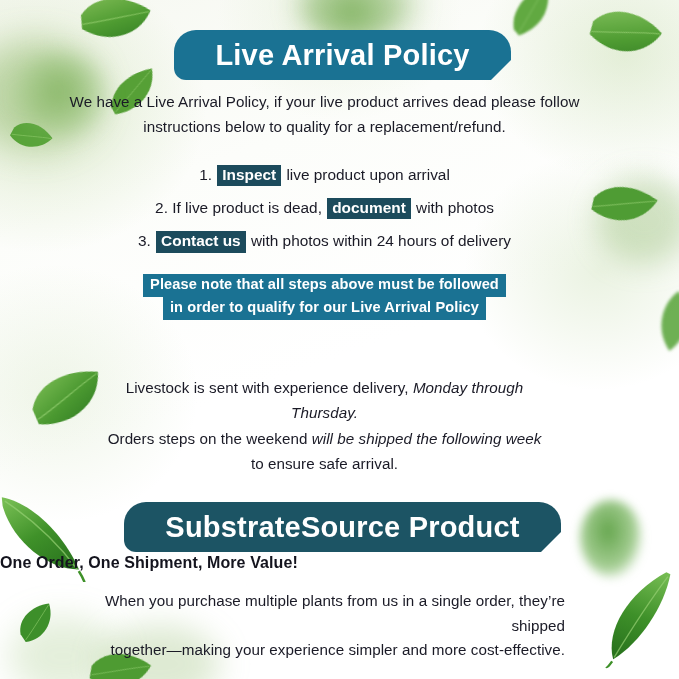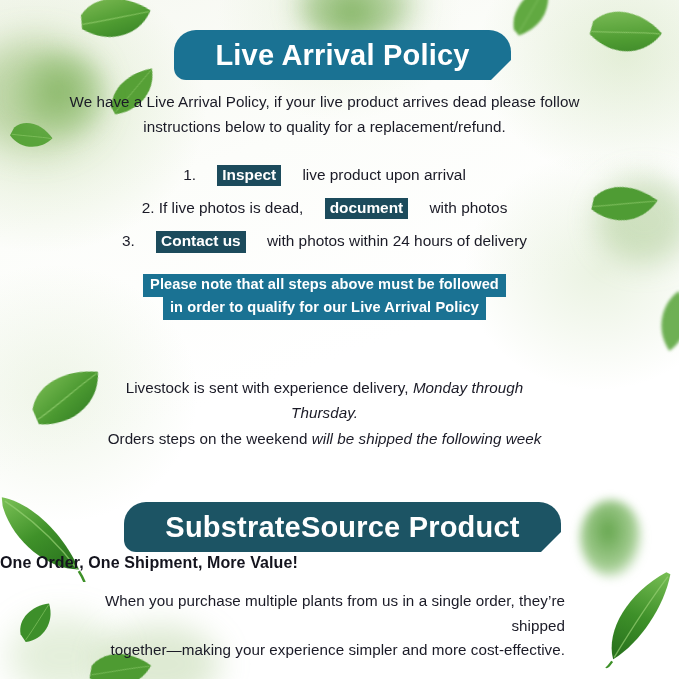--- a/index.html
+++ b/index.html
@@ -116,21 +116,21 @@
   .step-row {
     margin-bottom: 12px;
     white-space: nowrap;
     display: block;
   }
   .hl-dark {
     background: #1c4b5c;
     color: #ffffff;
     font-weight: bold;
     padding: 1px 5px 2px 5px;
-    margin: 0 17px;
+    margin: 0 1px;
     display: inline-block;
     line-height: 1.18;
   }
 
   .note-block {
     position: absolute;
     top: 274px;
     left: 0;
     width: 100%;
     text-align: center;
@@ -331,21 +331,21 @@
     <div class="steps">
 
       <div class="step-row">
         <span>1.</span>
         <span class="hl-dark">Inspect</span>
         <span>live product upon arrival</span>
       </div>
 
       <div class="step-row">
         <span>2.</span>
-        <span>If live photos is dead,</span>
+        <span>If live product is dead,</span>
         <span class="hl-dark">document</span>
         <span>with photos</span>
       </div>
 
       <div class="step-row">
         <span>3.</span>
         <span class="hl-dark">Contact us</span>
         <span>with photos within 24 hours of delivery</span>
       </div>
 
@@ -358,20 +358,21 @@
 
     <div class="para" id="ship-para">
       <div>
         <span>Livestock is sent with experience delivery,</span>
         <i>Monday through Thursday.</i>
       </div>
       <div>
         <span>Orders steps on the weekend</span>
         <i>will be shipped the following week</i>
       </div>
+      <div>to ensure safe arrival.</div>
     </div>
 
     <div class="banner" id="banner-sub">
       <svg class="banner-shape" viewBox="0 0 437 50" preserveAspectRatio="none">
         <path d="M22 0 H415 A22 22 0 0 1 437 22 V30 L417 50 H12 A12 12 0 0 1 0 38 V22 A22 22 0 0 1 22 0 Z" fill="#1c5464"></path>
       </svg>
       <span class="banner-label">SubstrateSource Product</span>
     </div>
 
     <div id="sub-head">One Order, One Shipment, More Value!</div>

